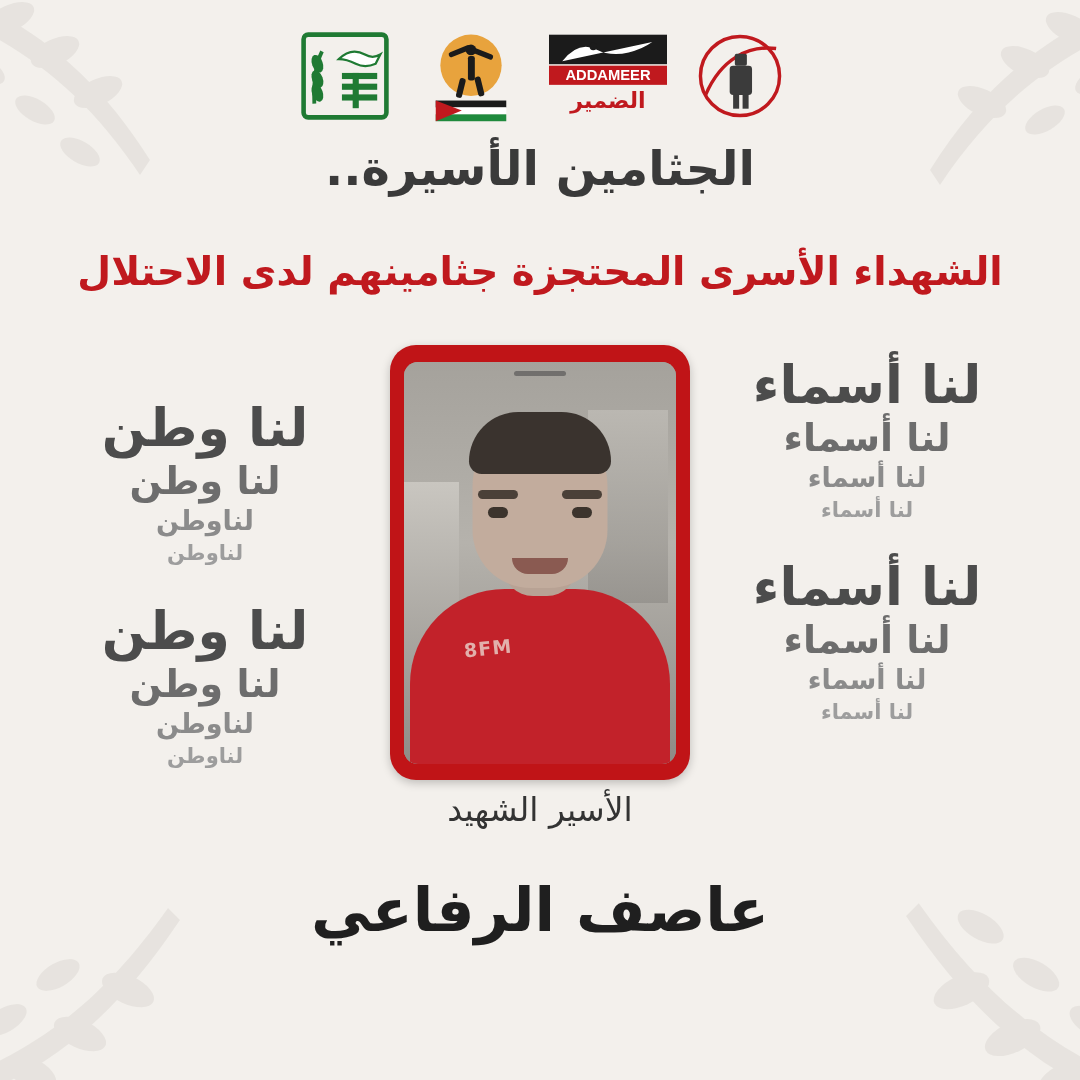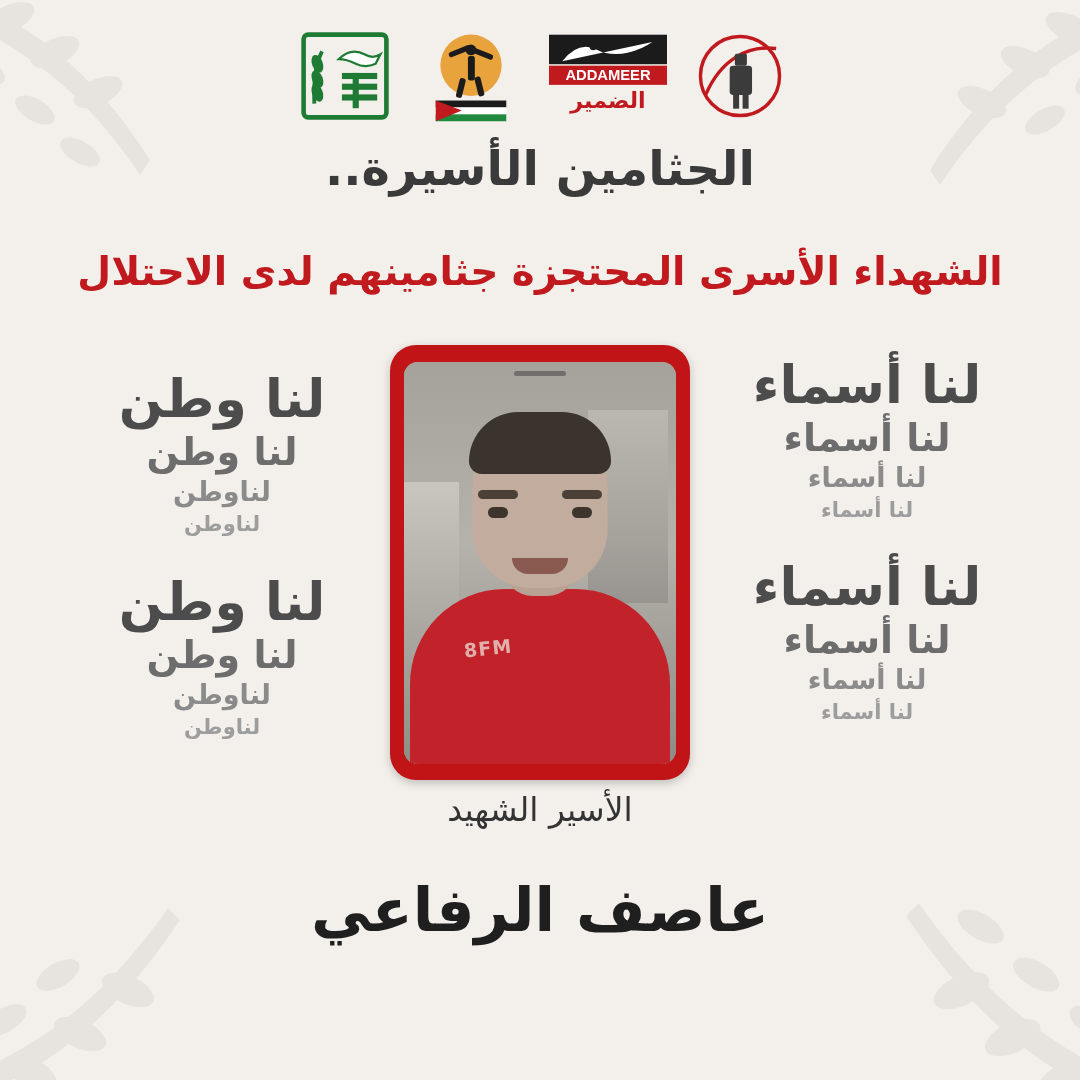--- a/index.html
+++ b/index.html
@@ -214,21 +214,21 @@
   }
 
   
   .col {
     position: absolute;
     text-align: center;
     color: #5a5a5a;
     direction: rtl;
     line-height: 1.05;
   }
-  .col-left  { left: 57px;  width: 330px; }
+  .col-left  { left: 40px;  width: 330px; margin-top: 29px; }
   .col-right { right: 48px; width: 330px; }
 
   .w1 { font-size: 52px; font-weight: bold; color: #4c4c4c; }
   .w2 { font-size: 38px; font-weight: bold; color: #6d6d6d; }
   .w3 { font-size: 27px; font-weight: bold; color: #8b8b8b; }
   .w4 { font-size: 21px; font-weight: bold; color: #9d9d9d; }
 
   .stack > div { margin-bottom: 6px; }
 
   .left-stack-1  { top: 372px; }

